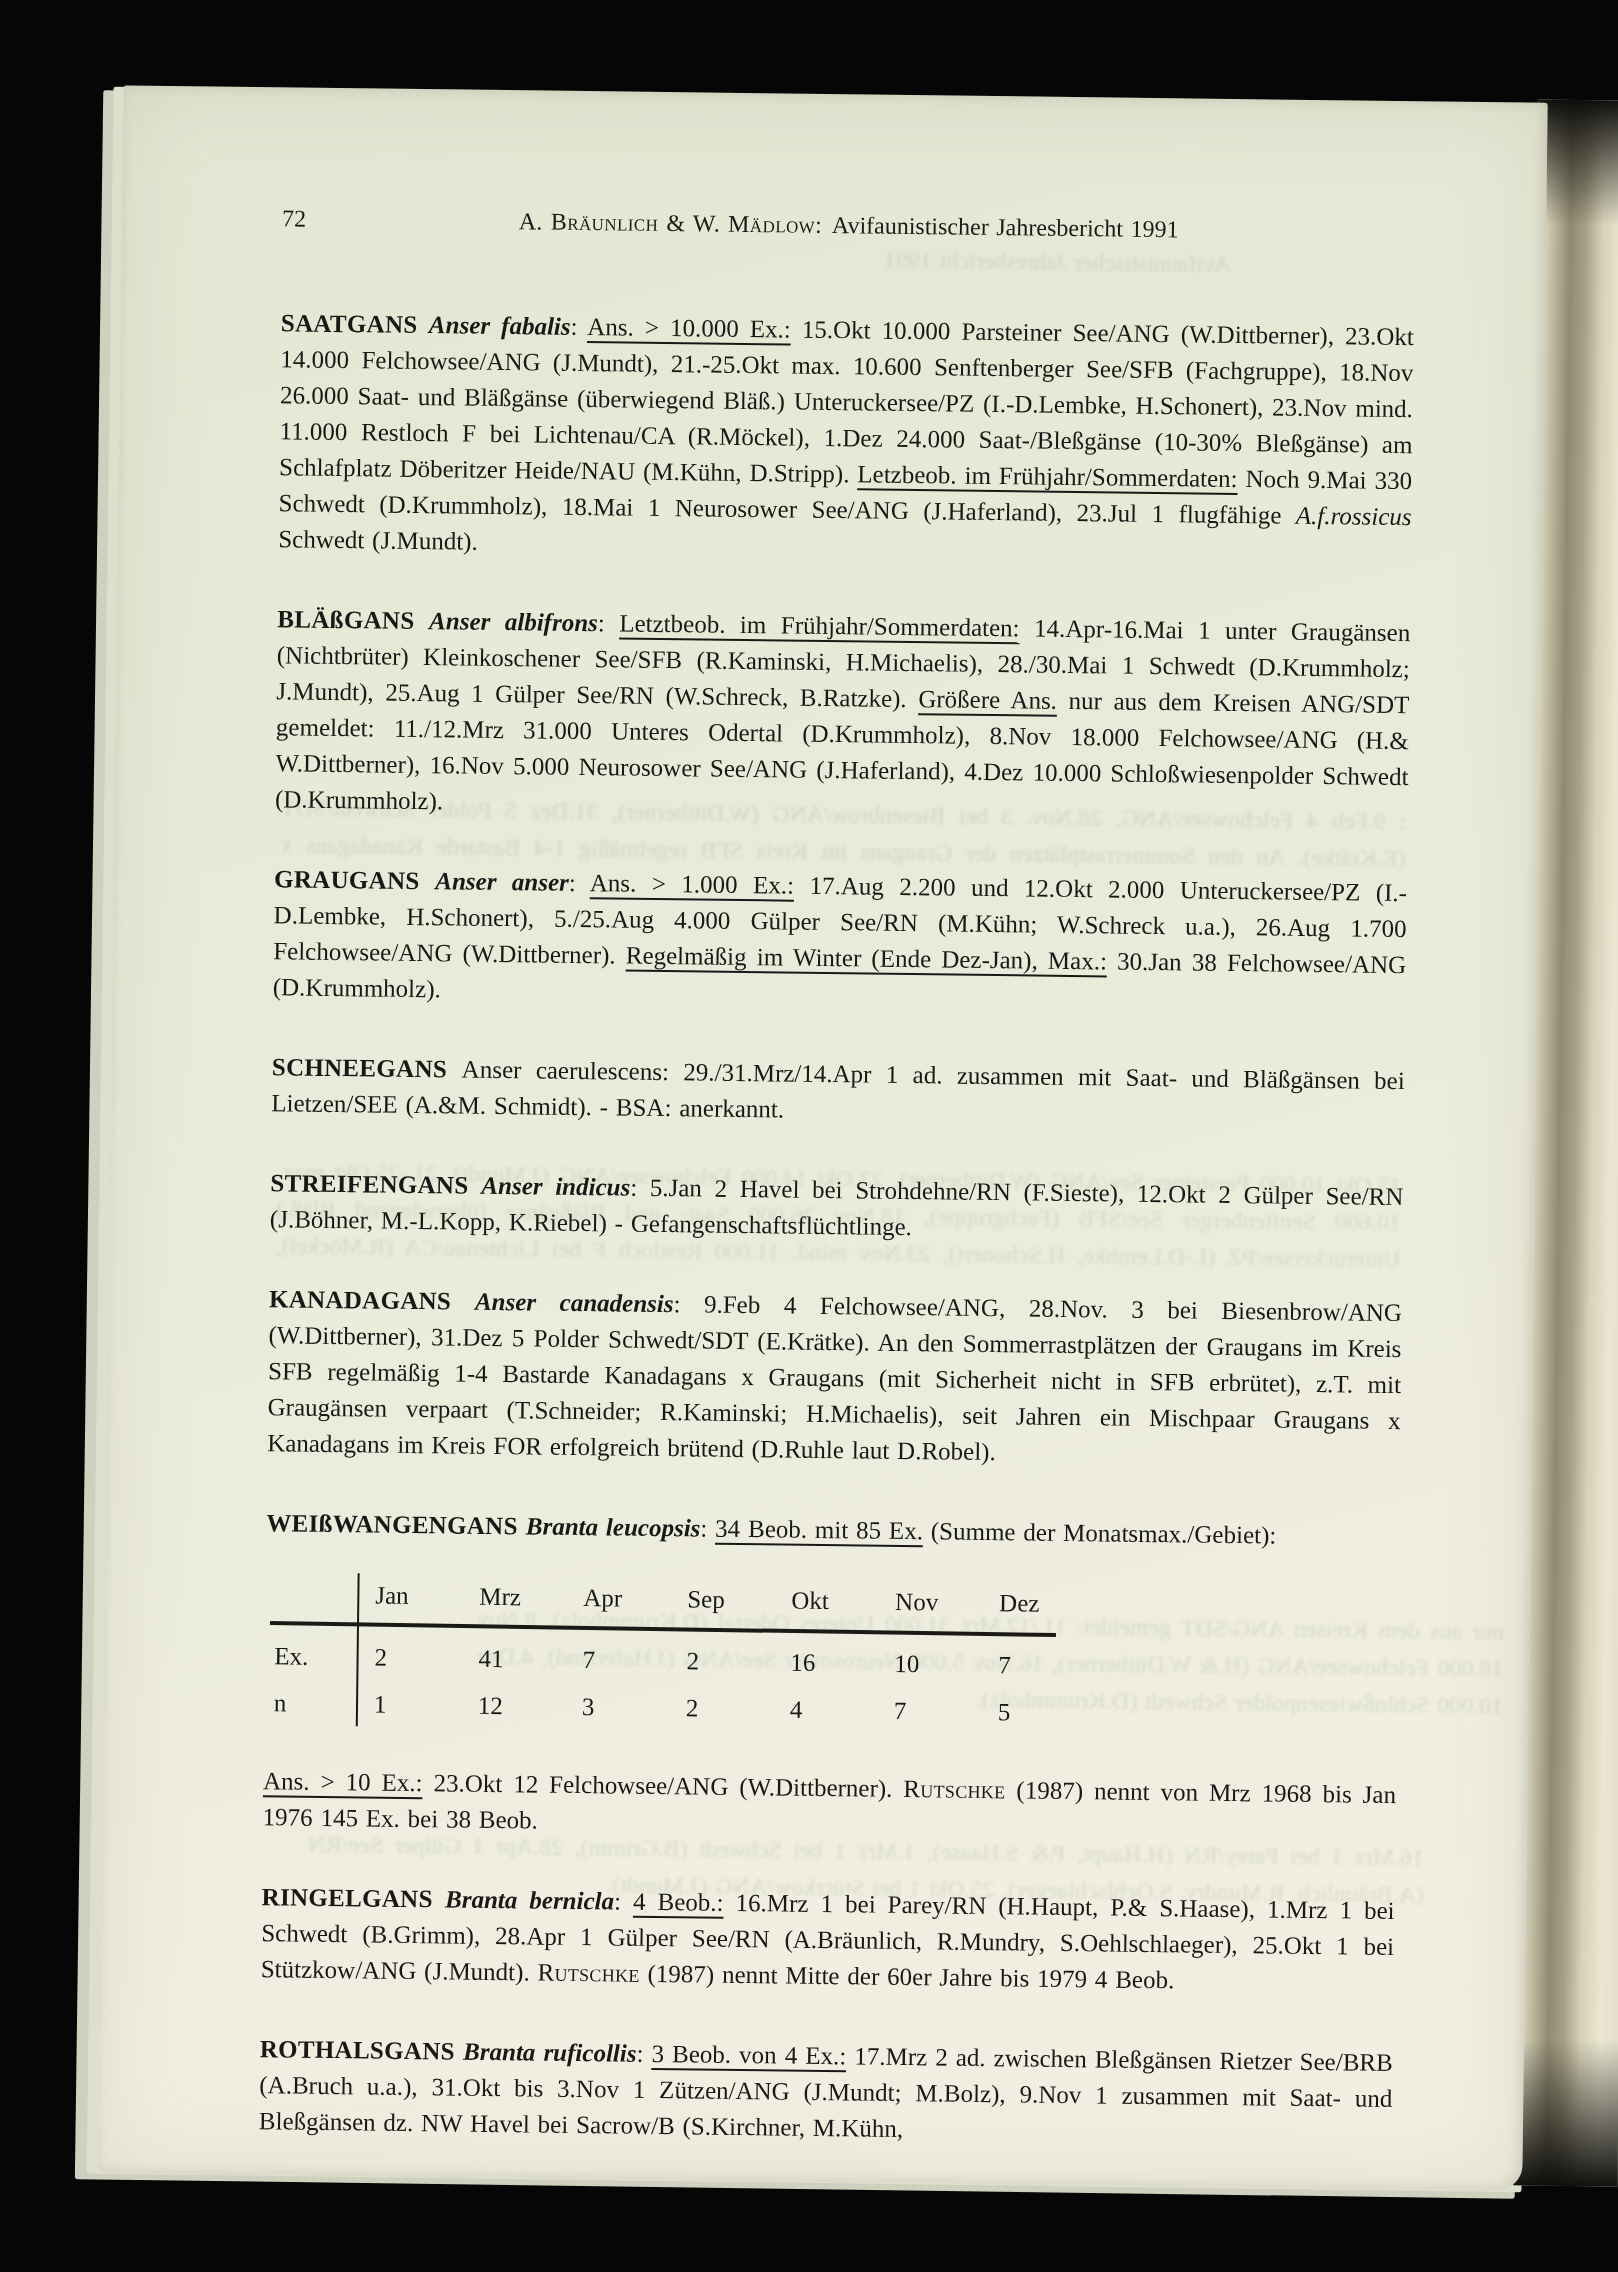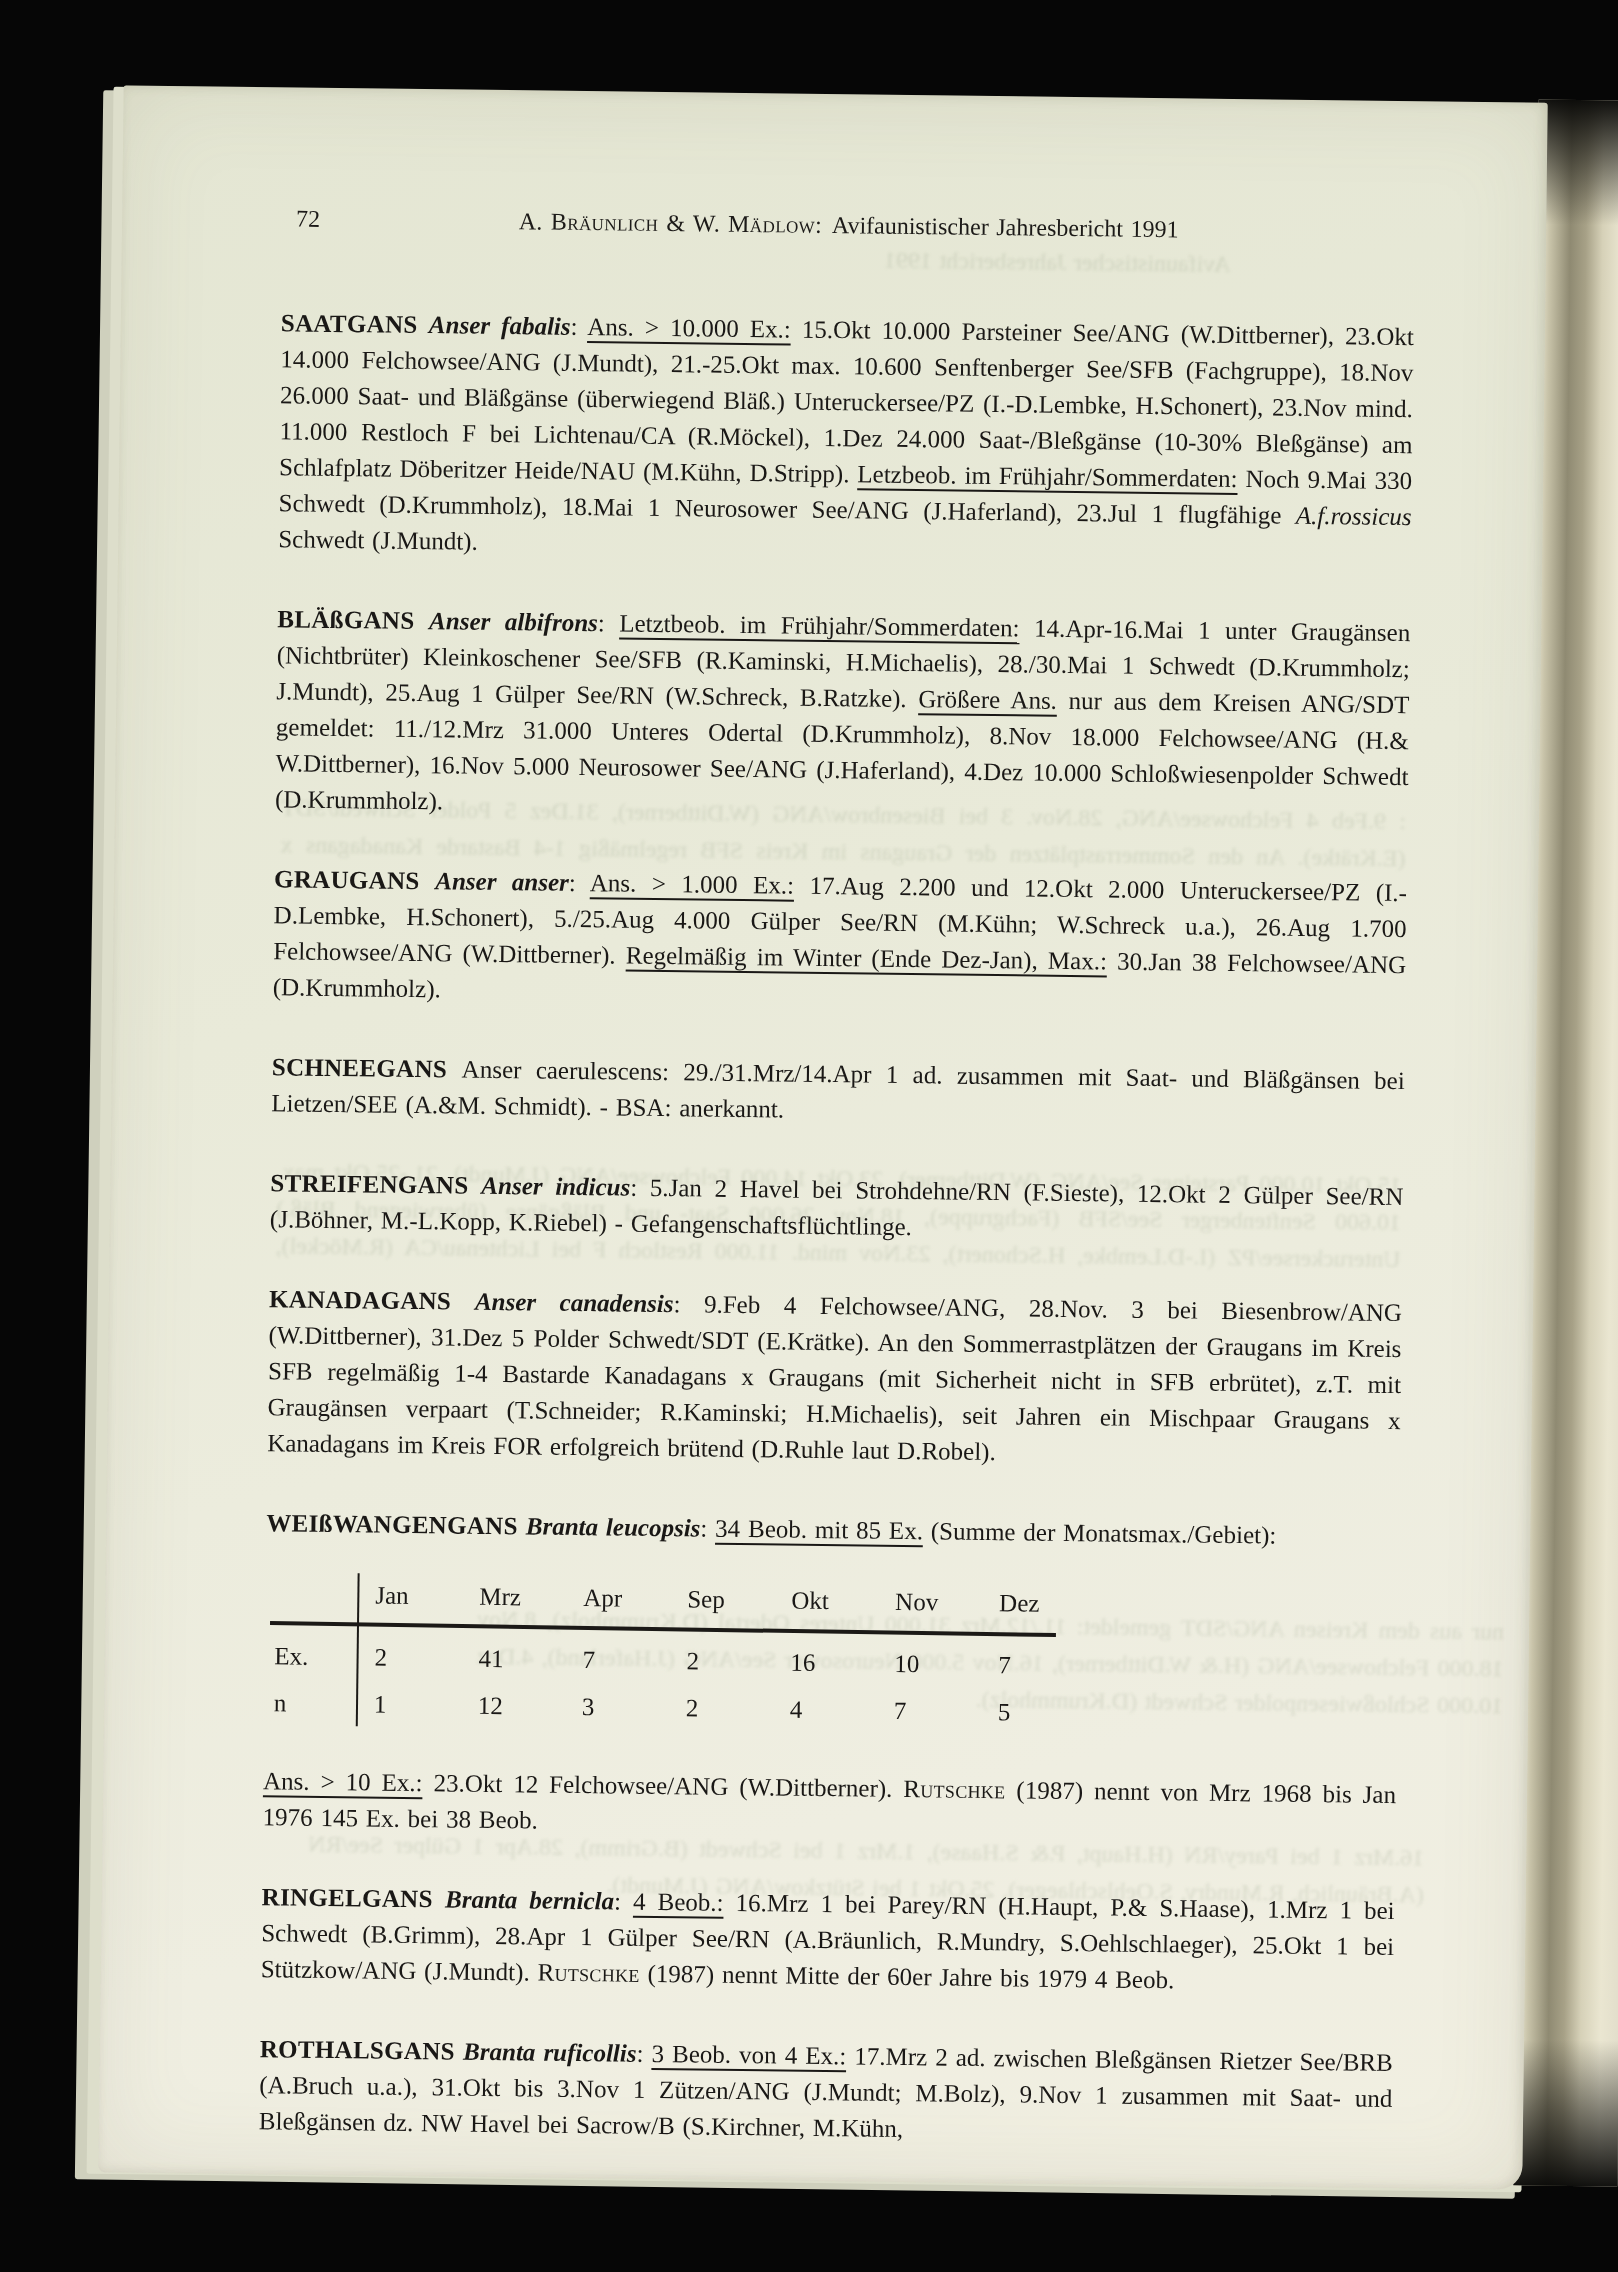--- a/index.html
+++ b/index.html
@@ -28,21 +28,21 @@
     background:linear-gradient(165deg,#e4e6d3 0%,#e9ead9 40%,#efeee1 78%,#f1efe1 100%);
     border-radius:2.4px 3.2px 24px 6.5px;
     box-shadow:inset 0 0 89px rgba(115,112,78,0.13), inset -3.2px 0 11.3px rgba(90,88,60,0.18);
   }
   .content{
     position:absolute;left:160px;top:113px;width:1133px;
     font-size:25px;line-height:36px;color:#1a1816;
     text-align:justify;word-spacing:1.6px;
   }
   .header{position:relative;height:37px;margin-bottom:68px;text-align:center;font-size:24px;color:#1c1a18;}
-  .pagenum{position:absolute;left:14px;top:0;}
+  .pagenum{position:absolute;left:0;top:0;}
   .h-authors{font-variant:small-caps;letter-spacing:0.4px;margin-right:9.7px;}
   .entry{margin:0 0 44px 0;}
   .entry.tight{margin-bottom:8px;}
   .entry:last-child{margin-bottom:0;}
   .s-n{}
   .s-b{font-weight:bold;letter-spacing:0.3px;}
   .s-bi{font-weight:bold;font-style:italic;}
   .s-i{font-style:italic;}
   .s-sc{font-variant:small-caps;letter-spacing:0.3px;}
   .s-u{text-decoration:underline;text-decoration-thickness:2.4px;text-underline-offset:5.7px;text-decoration-color:#1a1816;}

